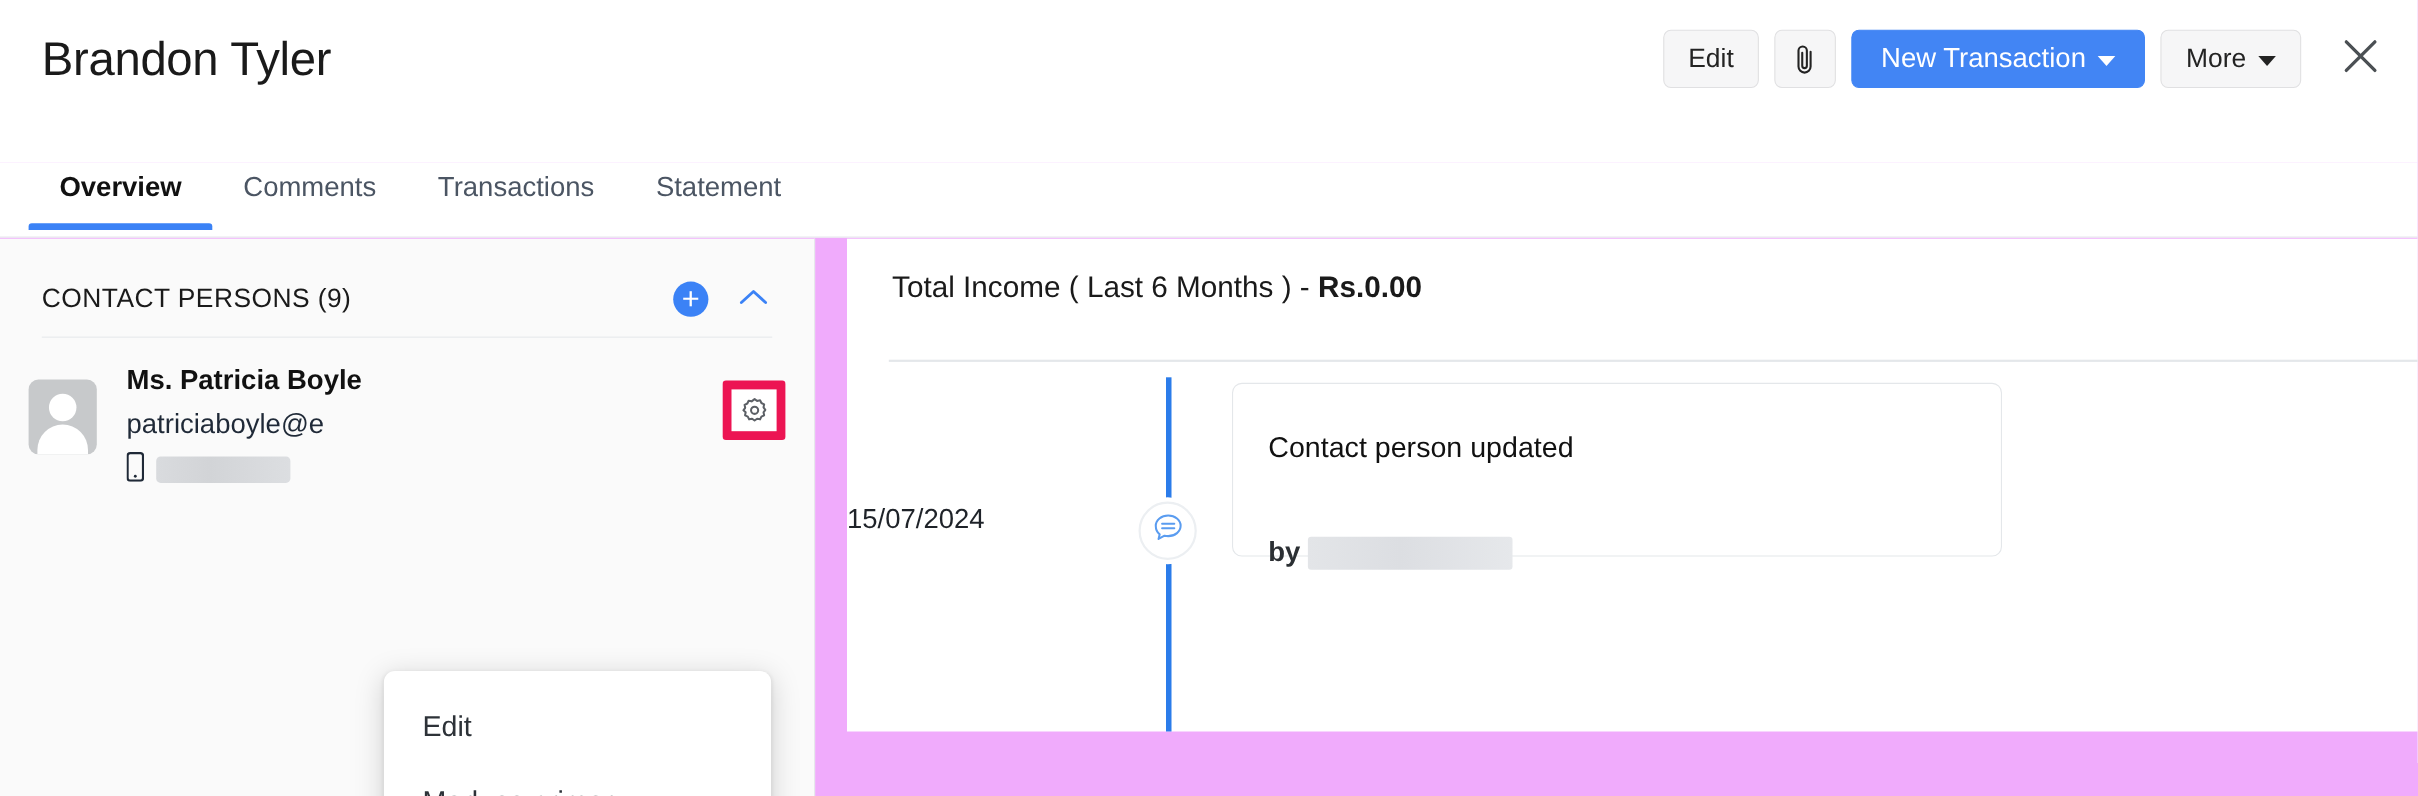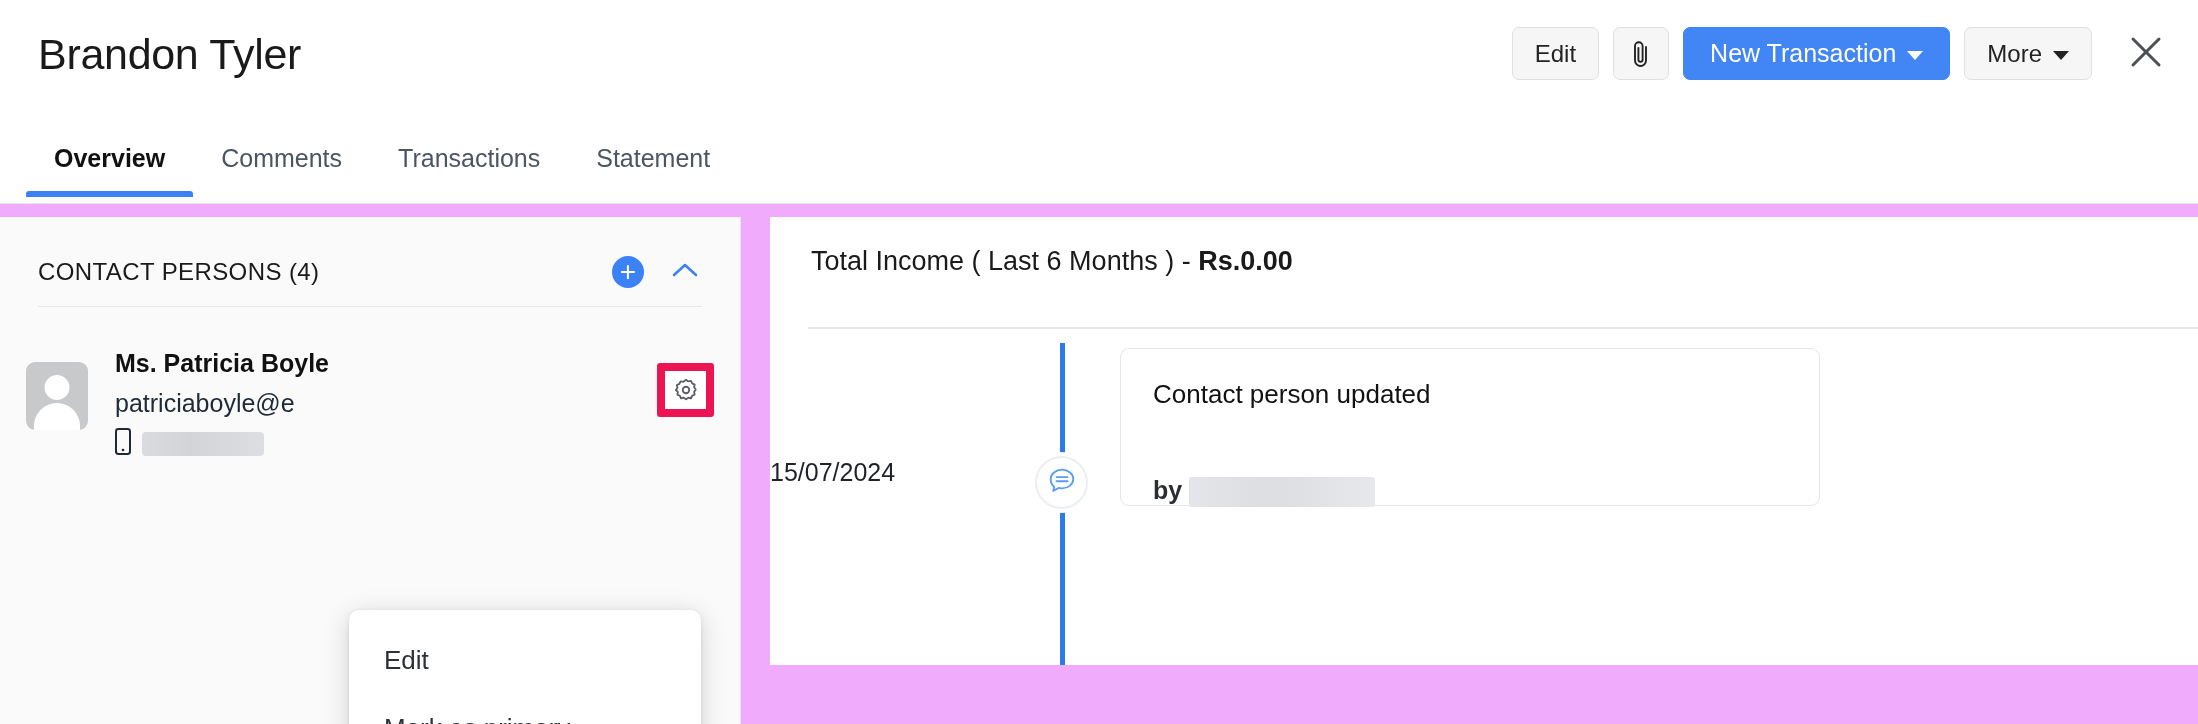--- a/index.html
+++ b/index.html
@@ -80,21 +80,21 @@
   .close-btn {
     width: 52px; height: 52px;
     display: flex; align-items: center; justify-content: center;
     cursor: pointer;
     margin-left: 14px;
   }
 
   
   .tabs {
     position: absolute;
-    top: 136px; left: 0;
+    top: 148px; left: 0;
     width: 2198px; height: 68px;
     background: #ffffff;
     display: flex;
     align-items: flex-start;
     padding-left: 26px;
     border-bottom: 1px solid #e6e8eb;
   }
   .tab {
     position: relative;
     padding: 8px 28px 24px 28px;
@@ -172,21 +172,21 @@
   .cp-divider {
     position: absolute;
     top: 89px; left: 38px;
     width: 664px; height: 1px;
     background: #e6e8eb;
   }
 
   
   .contact-card {
     position: absolute;
-    top: 127px; left: 26px;
+    top: 110px; left: 26px;
     width: 690px;
     height: 165px;
   }
   .avatar {
     position: absolute;
     left: 0; top: 18px;
     width: 62px; height: 68px;
     background: #c7c9cb;
     border-radius: 9px;
     overflow: hidden;
@@ -326,21 +326,21 @@
     color: #1f2329;
   }
   .activity-card {
     position: absolute;
     left: 350px; top: 131px;
     width: 700px;
     height: 158px;
     background: #ffffff;
     border: 1px solid #e4e7ea;
     border-radius: 9px;
-    padding: 28px 32px;
+    padding: 40px 32px;
   }
   .activity-title {
     font-size: 26px;
     color: #111111;
     line-height: 34px;
   }
   .activity-desc {
     margin-top: 22px;
     font-size: 25px;
     line-height: 38px;
@@ -412,21 +412,21 @@
     <div class="tab">
       <span>Statement</span>
     </div>
   </div>
 
   <div class="body-split">
 
     <div class="left-pane">
 
       <div class="cp-header">
-        <div class="cp-title">CONTACT PERSONS (4)</div>
+        <div class="cp-title">CONTACT PERSONS (9)</div>
         <div class="cp-add">
           <span>+</span>
         </div>
         <div class="cp-collapse">
           <span>
             <svg width="28" height="18" viewBox="0 0 28 18" fill="none" xmlns="http://www.w3.org/2000/svg">
               <path d="M3 14 L14 4 L25 14" stroke="#3b82f6" stroke-width="2.6" stroke-linecap="round" stroke-linejoin="round"></path>
             </svg>
           </span>
         </div>

